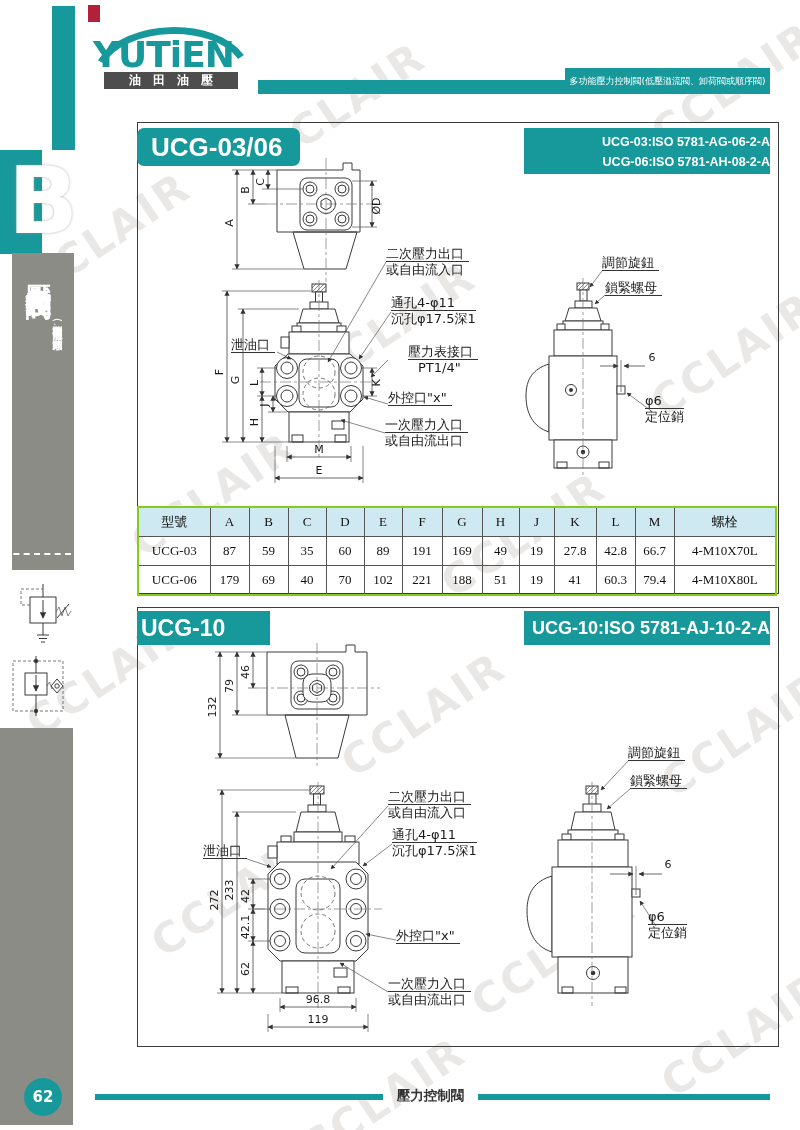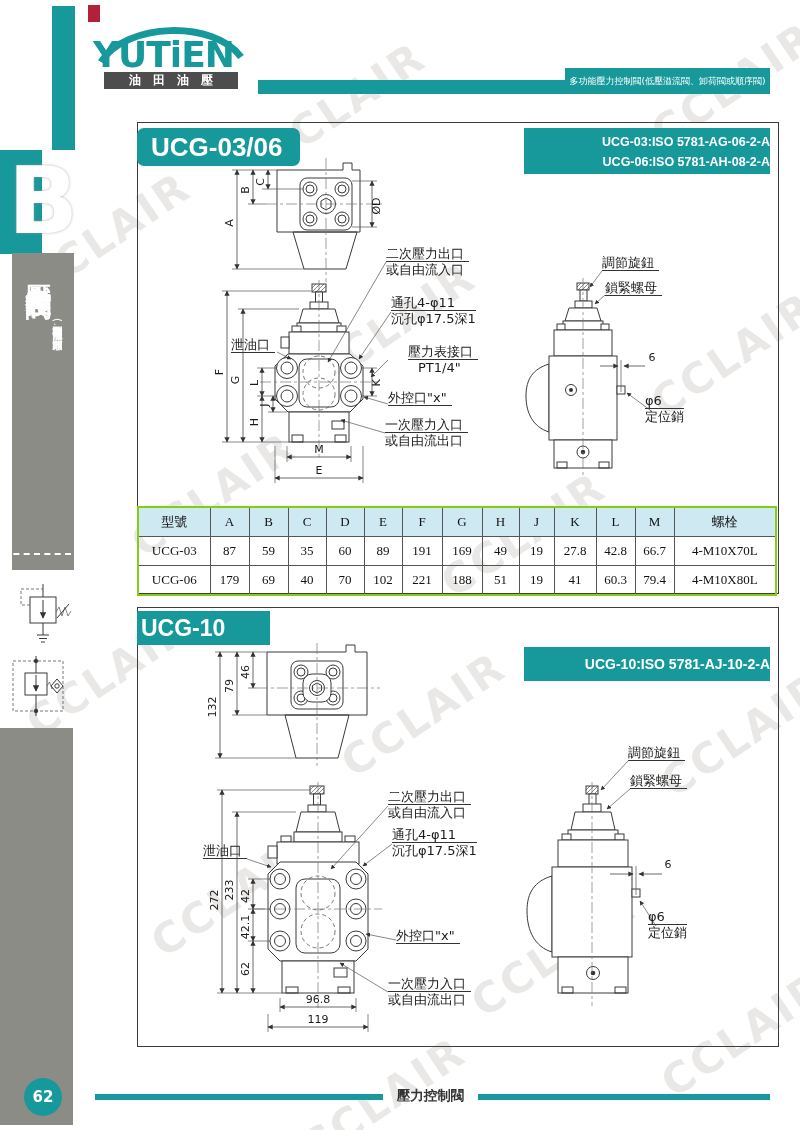--- a/index.html
+++ b/index.html
@@ -37,21 +37,21 @@
   .frame{border:1px solid #3c3c3c;z-index:2;}
   .frame1{left:137px;top:122px;width:640px;height:470px;}
   .frame2{left:137px;top:607px;width:640px;height:438px;}
   .sec-title{background:#17999b;color:#fff;font-weight:900;z-index:4;
              font-family:"Liberation Sans","DejaVu Sans",sans-serif;}
   .t1{left:137px;top:128px;width:163px;height:38px;font-size:26px;line-height:38px;padding-left:14px;box-sizing:border-box;border-radius:7px;}
   .t2{left:137px;top:611px;width:133px;height:34px;font-size:23px;line-height:34px;padding-left:4px;box-sizing:border-box;}
   .iso{background:#17999b;color:#fff;font-weight:700;text-align:right;z-index:4;
        font-family:"Liberation Sans","DejaVu Sans",sans-serif;}
   .iso1{left:524px;top:128px;width:246px;height:46px;font-size:12.5px;line-height:20px;padding-top:4px;box-sizing:border-box;}
-  .iso2{left:524px;top:611px;width:246px;height:34px;font-size:14px;line-height:34px;margin-top:36px;}
+  .iso2{left:524px;top:611px;width:246px;height:34px;font-size:18px;line-height:34px;}
   
   .draw{position:absolute;left:0;top:0;z-index:3;}
   .ln{stroke:#3a3a3a;stroke-width:1;fill:none;}
   .lnf{stroke:#3a3a3a;stroke-width:1;fill:#fff;}
   .thin{stroke:#555;stroke-width:.7;fill:none;}
   .cl{stroke:#777;stroke-width:.7;fill:none;stroke-dasharray:11 3 3 3;}
   .dsh{stroke:#555;stroke-width:.8;fill:none;stroke-dasharray:4 3;}
   .dim{stroke:#444;stroke-width:.8;fill:none;}
   .pd{stroke:#555;stroke-width:.8;fill:none;stroke-dasharray:3 2;}
   .svgt{font-family:"DejaVu Sans",sans-serif;font-size:11px;fill:#1a1a1a;}

